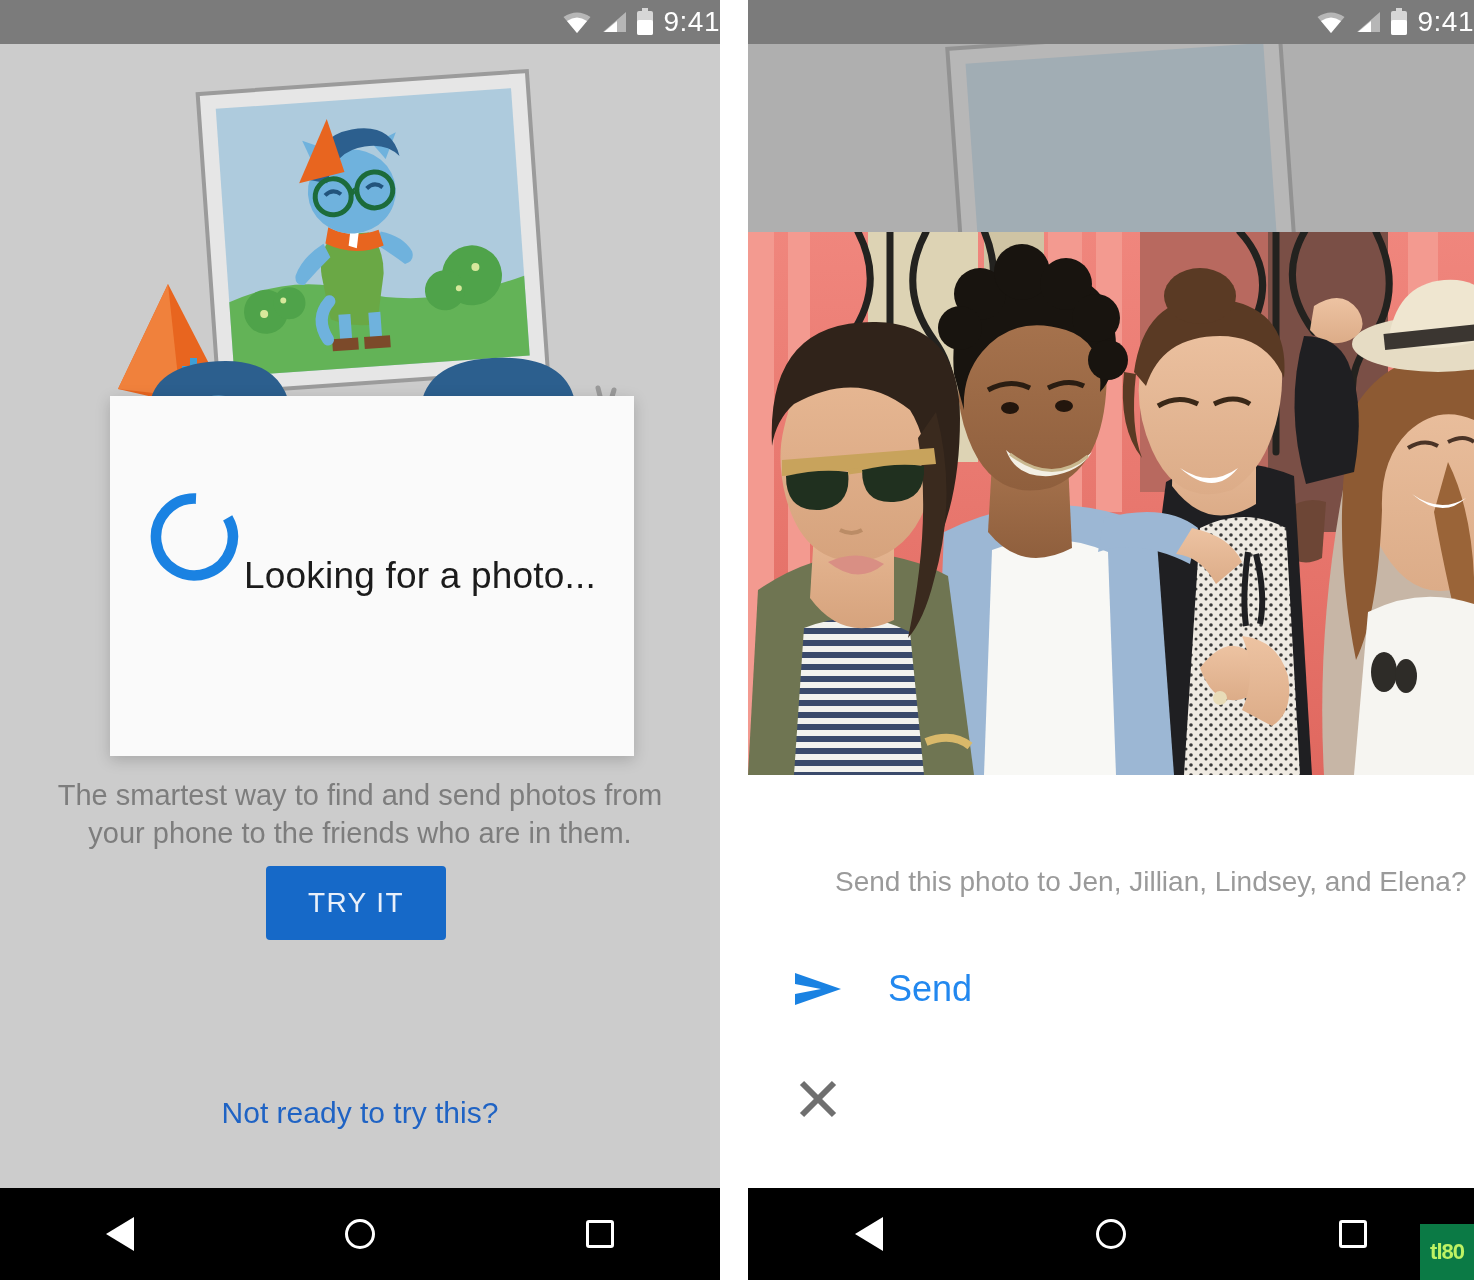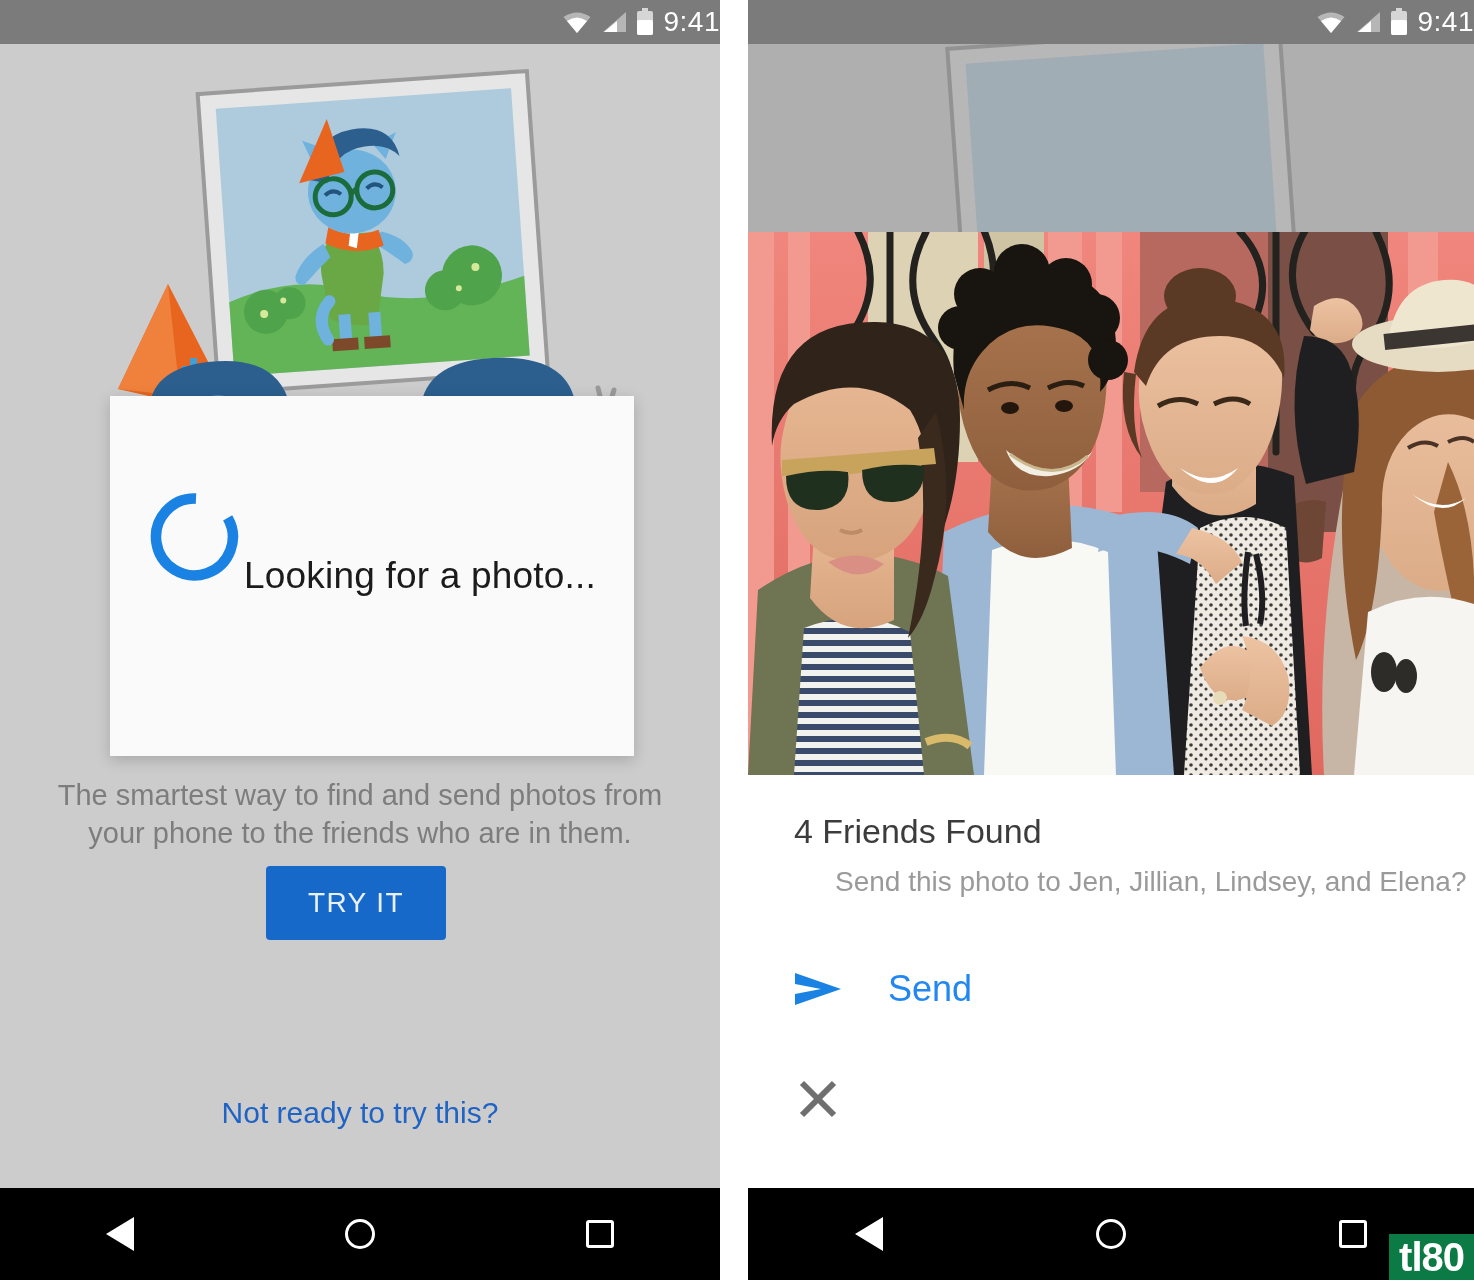--- a/index.html
+++ b/index.html
@@ -84,24 +84,24 @@
   }
   .row-send { top: 946px; }
   .row-skip { top: 1056px; }
   .row-icon { width: 140px; display: flex; align-items: center; justify-content: center; }
   .row-label { font-size: 36px; }
   .row-send .row-label { color: #2288ef; margin-left: 0px; }
   .row-skip .row-label { color: #6f6f6f; margin-left: 4px; }
 
   
   .watermark {
-    position: absolute; right: 0; bottom: 0; height: 46px; padding: 0 10px;
-    background: #0b7a45; color: #ffffff;
+    position: absolute; right: 0; bottom: 0; height: 56px; padding: 0 10px;
+    background: #0b7a45; color: #bef264;
     display: flex; align-items: center; justify-content: center;
-    font-family: "Liberation Sans", sans-serif; font-weight: bold; font-size: 40px; letter-spacing: -1px;
+    font-family: "Liberation Sans", sans-serif; font-weight: bold; font-size: 22px; letter-spacing: -1px;
   }
 </style>
 </head>
 <body>
 
 <div class="stage">
 
   <div class="panel panel-left">
 
     <div class="illus">
@@ -403,21 +403,20 @@
           <path d="M100 240 l14 -2" stroke="#c8a35c" stroke-width="5"></path>
         </g>
 
         <path d="M92 298 q12 6 22 0" stroke="#bb8c66" stroke-width="4" fill="none"></path>
         <path d="M80 330 q30 -14 56 2 q-26 22 -56 -2z" fill="#d98f84"></path>
 
         <path d="M178 510 q26 -10 44 4" stroke="#d9b96a" stroke-width="8" fill="none"></path>
       </svg>
     </div>
 
-    <div class="rp-title">4 Friends Found</div>
     <div class="rp-sub">Send this photo to Jen, Jillian, Lindsey, and Elena?</div>
 
     <div class="row row-send">
       <div class="row-icon">
         <svg width="54" height="44" viewBox="0 0 54 44">
           <polygon points="4,6 50,22 4,38 4,27 30,22 4,17" fill="#1a82e2"></polygon>
         </svg>
       </div>
       <div class="row-label">Send</div>
     </div>

